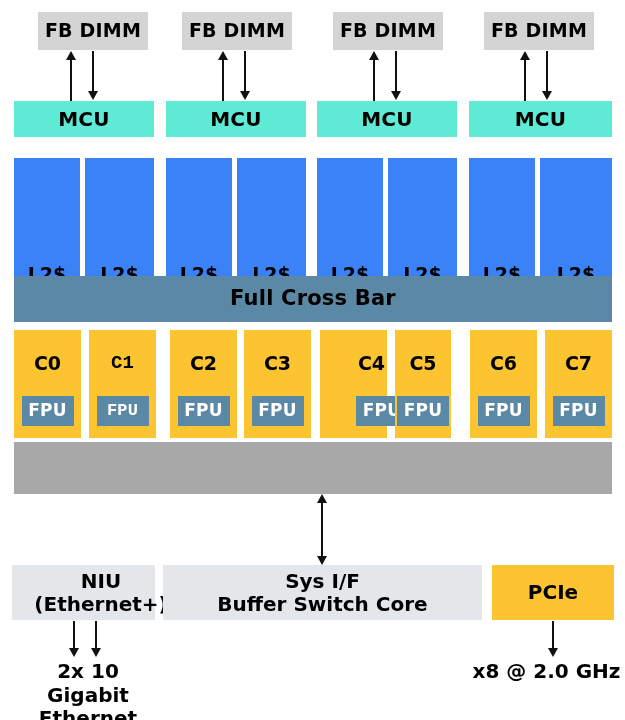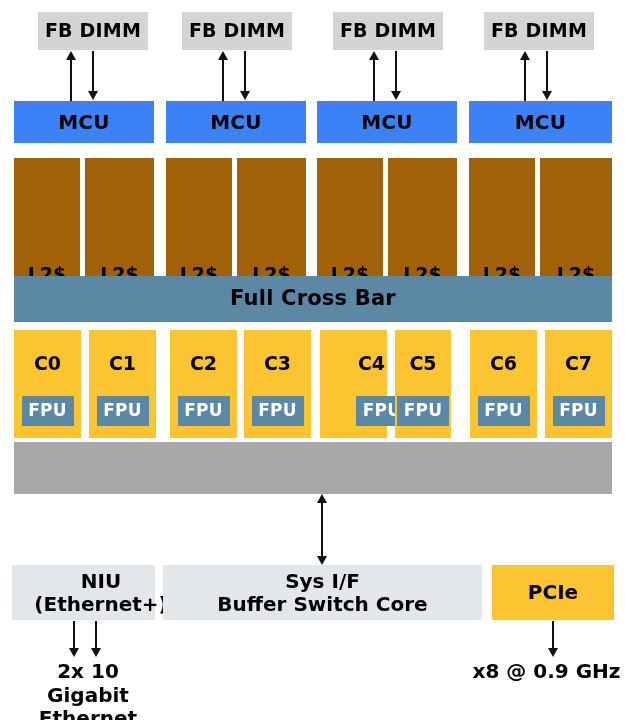--- a/index.html
+++ b/index.html
@@ -35,29 +35,29 @@
   
   .fbdimm {
     background: #d4d4d4;
     color: #000;
     font-size: 19px;
     height: 38px;
     letter-spacing: 0.2px;
   }
   
   .mcu {
+    background: #5eead4;
+    color: #000;
+    font-size: 20px;
+    height: 36px;
+    letter-spacing: 0.3px;
+  }
+  
+  .l2 {
     background: #3b82f6;
-    color: #000;
-    font-size: 20px;
-    height: 42px;
-    letter-spacing: 0.3px;
-  }
-  
-  .l2 {
-    background: #a16207;
     color: #000;
     font-size: 19px;
     height: 136px;
     align-items: flex-end;
     justify-content: center;
     padding-bottom: 9px;
   }
   
   .crossbar {
     background: #5b88a5;
@@ -184,21 +184,21 @@
   <div class="box l2" style="left:469px; top:158px; width:66px;">L2$</div>
   <div class="box l2" style="left:540px; top:158px; width:72px;">L2$</div>
 
   <div class="box crossbar" style="left:14px; top:276px; width:598px;">Full Cross Bar</div>
 
   <div class="box core" style="left:14px; top:330px; width:67px;">
     <span class="core-label">C0</span>
     <span class="unit fpu" style="width:52px;">FPU</span>
     <span class="unit spu" style="width:52px;">SPU</span>
   </div>
-  <div class="box core" style="left:89px; top:330px; width:67px;">
+  <div class="box core" style="left:89px; top:330px; width:67px;font-family:Liberation Mono, monospace;">
     <span class="core-label">C1</span>
     <span class="unit fpu" style="width:52px;">FPU</span>
     <span class="unit spu" style="width:52px;">SPU</span>
   </div>
   <div class="box core" style="left:170px; top:330px; width:67px;">
     <span class="core-label">C2</span>
     <span class="unit fpu" style="width:52px;">FPU</span>
     <span class="unit spu" style="width:52px;">SPU</span>
   </div>
   <div class="box core" style="left:244px; top:330px; width:67px;">
@@ -242,15 +242,15 @@
   <div class="arrow-line" style="left:73px; top:621px; height:29px;"></div>
   <div class="arrow-head head-down" style="left:69px; top:648px;"></div>
   <div class="arrow-line" style="left:95px; top:621px; height:29px;"></div>
   <div class="arrow-head head-down" style="left:91px; top:648px;"></div>
 
   <div class="arrow-line" style="left:552px; top:621px; height:29px;"></div>
   <div class="arrow-head head-down" style="left:548px; top:648px;"></div>
 
   <div class="caption" style="left:0px;   top:660px; width:176px;">2x 10
 Gigabit Ethernet</div>
-  <div class="caption" style="left:468px; top:660px; width:157px;">x8 @ 0.9 GHz</div>
+  <div class="caption" style="left:468px; top:660px; width:157px;">x8 @ 2.0 GHz</div>
 
 </div>
 
 </body></html>

